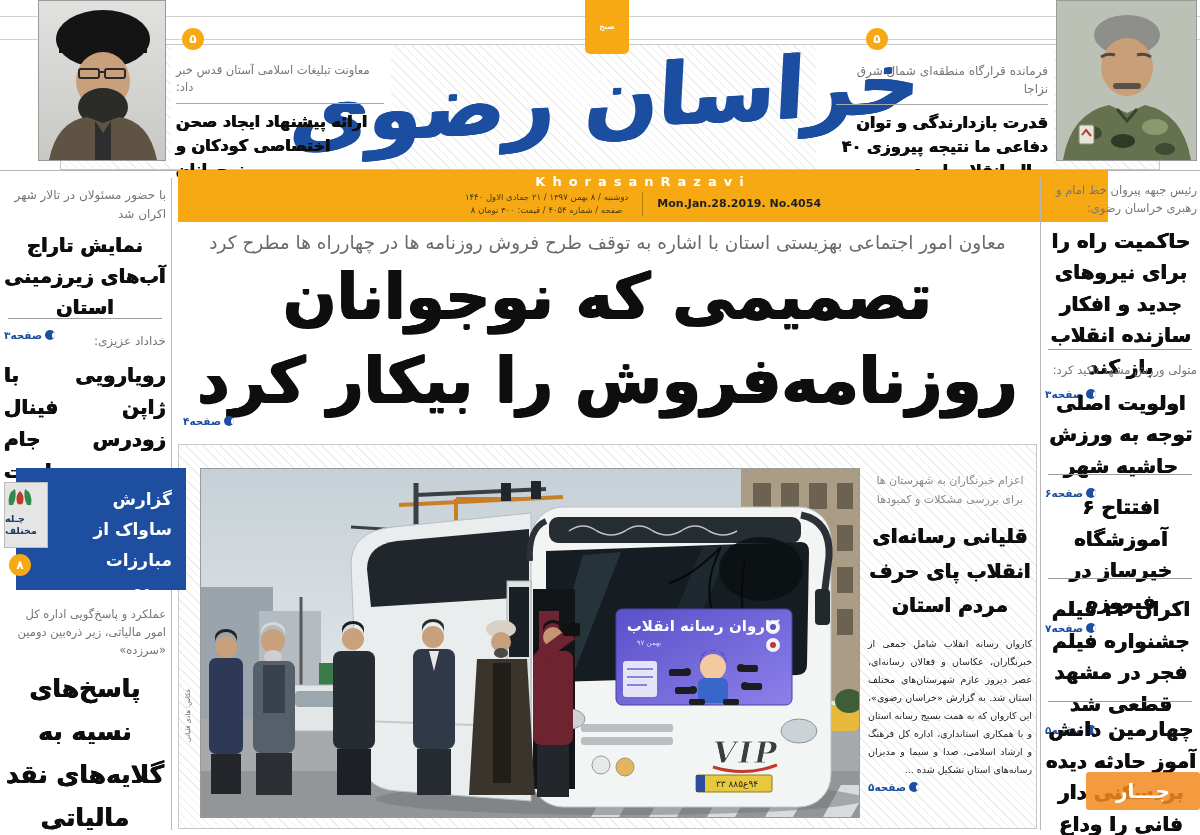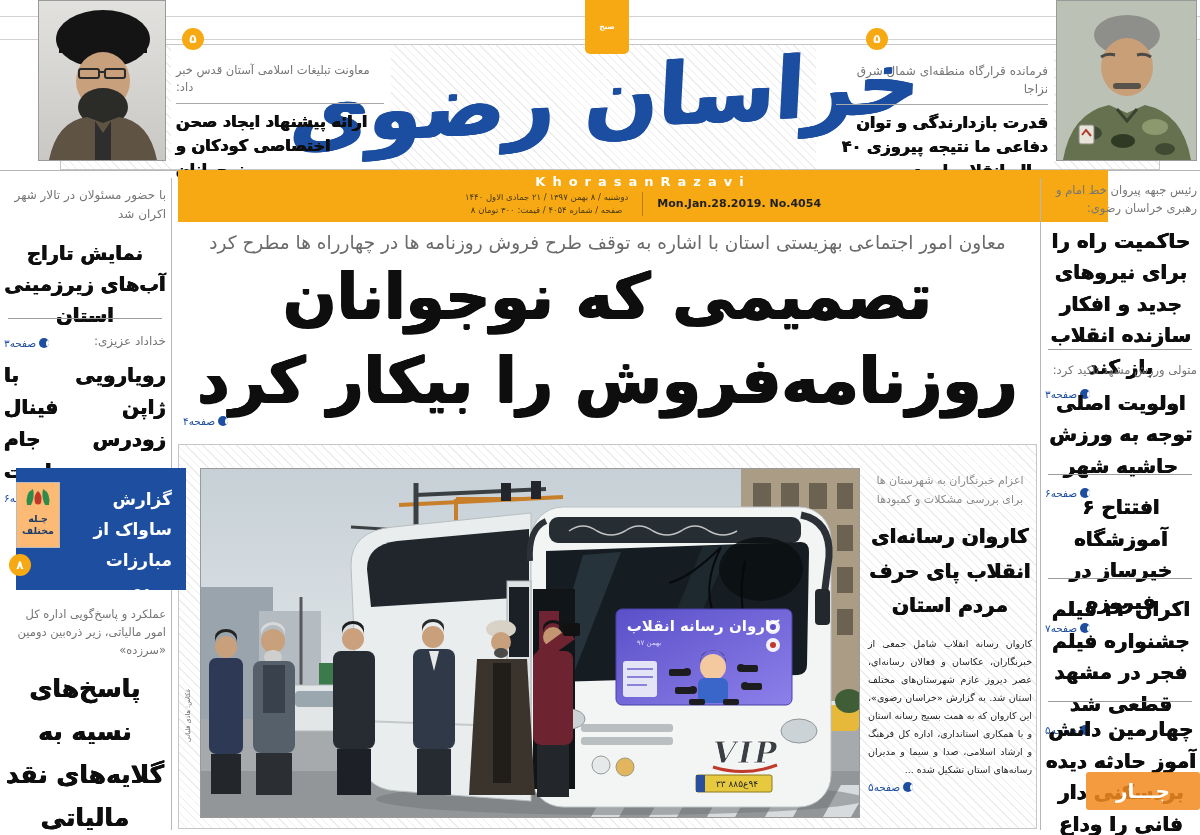--- a/index.html
+++ b/index.html
@@ -10,21 +10,21 @@
   .hline{position:absolute;left:0;width:1200px;height:1px;background:#d2d2d2;}
   .vline{position:absolute;width:1px;background:#b7b7b7;}
   .hatch{background-image:repeating-linear-gradient(45deg,rgba(0,0,0,0) 0 5px,rgba(140,140,140,.16) 5px 6px);}
   .band{border:1px solid #c7c7c7;}
   .whitebox{background:#fff;}
   .photoframe{border:1px solid #9a9a9a;background:#fff;overflow:hidden;}
   .kicker{color:#757575;font-weight:500;}
   .hl{color:#0e0e0e;font-weight:bold;}
   .fat{text-shadow:.4px 0 currentColor,-.4px 0 currentColor;}
   .xfat{text-shadow:.9px 0 currentColor,-.9px 0 currentColor,0 .5px currentColor,0 -.5px currentColor;}
-  .pmark{color:#1e4e9f;font-size:10.5px;font-weight:normal;text-align:left;}
+  .pmark{color:#1e4e9f;font-size:10.5px;font-weight:bold;text-align:left;}
   .cres{display:inline-block;width:10px;height:10px;background:#1e4e9f;border-radius:50%;
         position:relative;overflow:hidden;margin-left:3px;vertical-align:-1px;}
   .cres::after{content:'';position:absolute;right:-4px;top:2px;width:7px;height:7px;background:#fff;border-radius:50%;}
   .numcircle{width:22px;height:22px;border-radius:50%;background:#f6a913;color:#fff;
              font-size:12px;font-weight:bold;text-align:center;line-height:22px;}
   .divline{height:1px;background:#9c9c9c;}
   .shortline{height:1px;background:#aaaaaa;margin:6px 0;}
   .sidekicker{font-size:11.5px;line-height:1.55;text-align:right;}
   .sidehl{font-size:20px;line-height:1.58;text-align:center;}
   .orangebar{background:#f6a913;}
@@ -312,21 +312,21 @@
         <rect x="362" y="154" width="17" height="13" rx="2" fill="#111"></rect>
         <rect x="336" y="276" width="32" height="52" fill="#23262b"></rect>
       </g>
     </svg>
   </div>
 
   <div class="abs credit" style="left:184px;top:688px;height:130px;">عکاس: هادی قلیانی</div>
 
   <div class="abs" style="left:868px;top:472px;width:164px;" dir="rtl">
     <div class="kicker" style="font-size:11px;line-height:1.7;text-align:center;color:#8a8a8a;">اعزام خبرنگاران به شهرستان ها برای بررسی مشکلات و کمبودها</div>
-    <div class="hl fat" style="font-size:20px;line-height:1.72;text-align:center;margin-top:10px;">کاروان رسانه‌ای انقلاب پای حرف مردم استان</div>
+    <div class="hl fat" style="font-size:20px;line-height:1.72;text-align:center;margin-top:10px;">قلیانی رسانه‌ای انقلاب پای حرف مردم استان</div>
     <div style="font-size:9.5px;line-height:1.9;color:#222;text-align:justify;margin-top:12px;">کاروان رسانه انقلاب شامل جمعی از خبرنگاران، عکاسان و فعالان رسانه‌ای، عصر دیروز عازم شهرستان‌های مختلف استان شد. به گزارش «خراسان رضوی»، این کاروان که به همت بسیج رسانه استان و با همکاری استانداری، اداره کل فرهنگ و ارشاد اسلامی، صدا و سیما و مدیران رسانه‌های استان تشکیل شده ...</div>
     <div class="pmark" style="margin-top:2px;"><span class="cres"></span><span>صفحه۵</span></div>
   </div>
 
   <div class="abs" style="left:1045px;top:182px;width:152px;" dir="rtl">
     <div class="kicker sidekicker">رئیس جبهه پیروان خط امام و رهبری خراسان رضوی:</div>
     <div class="hl fat sidehl" style="margin-top:8px;">حاکمیت راه را برای نیروهای جدید و افکار سازنده انقلاب باز کند</div>
     <div class="pmark" style="margin-top:4px;"><span class="cres"></span><span>صفحه۳</span></div>
   </div>
   <div class="abs divline" style="left:1048px;top:349px;width:144px;"></div>
@@ -346,34 +346,34 @@
     <div class="pmark" style="margin-top:4px;"><span class="cres"></span><span>صفحه۵</span></div>
   </div>
   <div class="abs divline" style="left:1048px;top:701px;width:144px;"></div>
   <div class="abs" style="left:1045px;top:714px;width:152px;" dir="rtl">
     <div class="hl fat sidehl">چهارمین دانش آموز حادثه دیده بردسکنی دار فانی را وداع گفت</div>
 
   </div>
 
   <div class="abs" style="left:4px;top:186px;width:162px;" dir="rtl">
     <div class="kicker sidekicker" style="font-size:12px;">با حضور مسئولان در تالار شهر اکران شد</div>
-    <div class="hl fat sidehl" style="font-size:19.5px;margin-top:16px;">نمایش تاراج آب‌های زیرزمینی استان</div>
+    <div class="hl fat sidehl" style="font-size:19.5px;margin-top:8px;">نمایش تاراج آب‌های زیرزمینی استان</div>
     <div class="pmark" style="margin-top:5px;"><span class="cres"></span><span>صفحه۳</span></div>
   </div>
   <div class="abs divline" style="left:8px;top:318px;width:154px;"></div>
   <div class="abs" style="left:4px;top:332px;width:162px;" dir="rtl">
     <div class="kicker sidekicker" style="font-size:12px;">خداداد عزیزی:</div>
     <div class="hl fat justlast" style="font-size:20px;line-height:1.6;margin-top:8px;">رویارویی با ژاپن فینال زودرس جام است</div>
     <div class="pmark" style="margin-top:5px;"><span class="cres"></span><span>صفحه۶</span></div>
   </div>
 
   <div class="abs bluebox" style="left:16px;top:468px;width:170px;height:122px;padding:16px 14px 0 44px;font-size:17px;font-weight:bold;line-height:1.78;text-align:right;" dir="rtl">
     <span>گزارش ساواک از مبارزات مردم خراسان</span>
   </div>
-  <div class="abs" style="left:16px;top:482px;width:44px;height:66px;background:#fdba74;border:1px solid #bbb;text-align:center;">
+  <div class="abs" style="left:4px;top:482px;width:44px;height:66px;background:#e5e5e5;border:1px solid #bbb;text-align:left;">
     <svg width="30" height="24" viewBox="0 0 30 24" style="margin-top:2px;">
       <path d="M4,20 Q2,8 10,4 Q12,12 8,20 Z" fill="#2e8b4a"></path>
       <path d="M26,20 Q28,8 20,4 Q18,12 22,20 Z" fill="#2e8b4a"></path>
       <path d="M15,6 q5,4 3,12 q-3,3 -6,0 q-2,-8 3,-12 Z" fill="#c0392b"></path>
     </svg>
     <div style="font-size:9.5px;font-weight:bold;color:#1d3b66;line-height:1.25;">
       <div>چـله</div>
       <div>مختلف</div>
     </div>
   </div>

